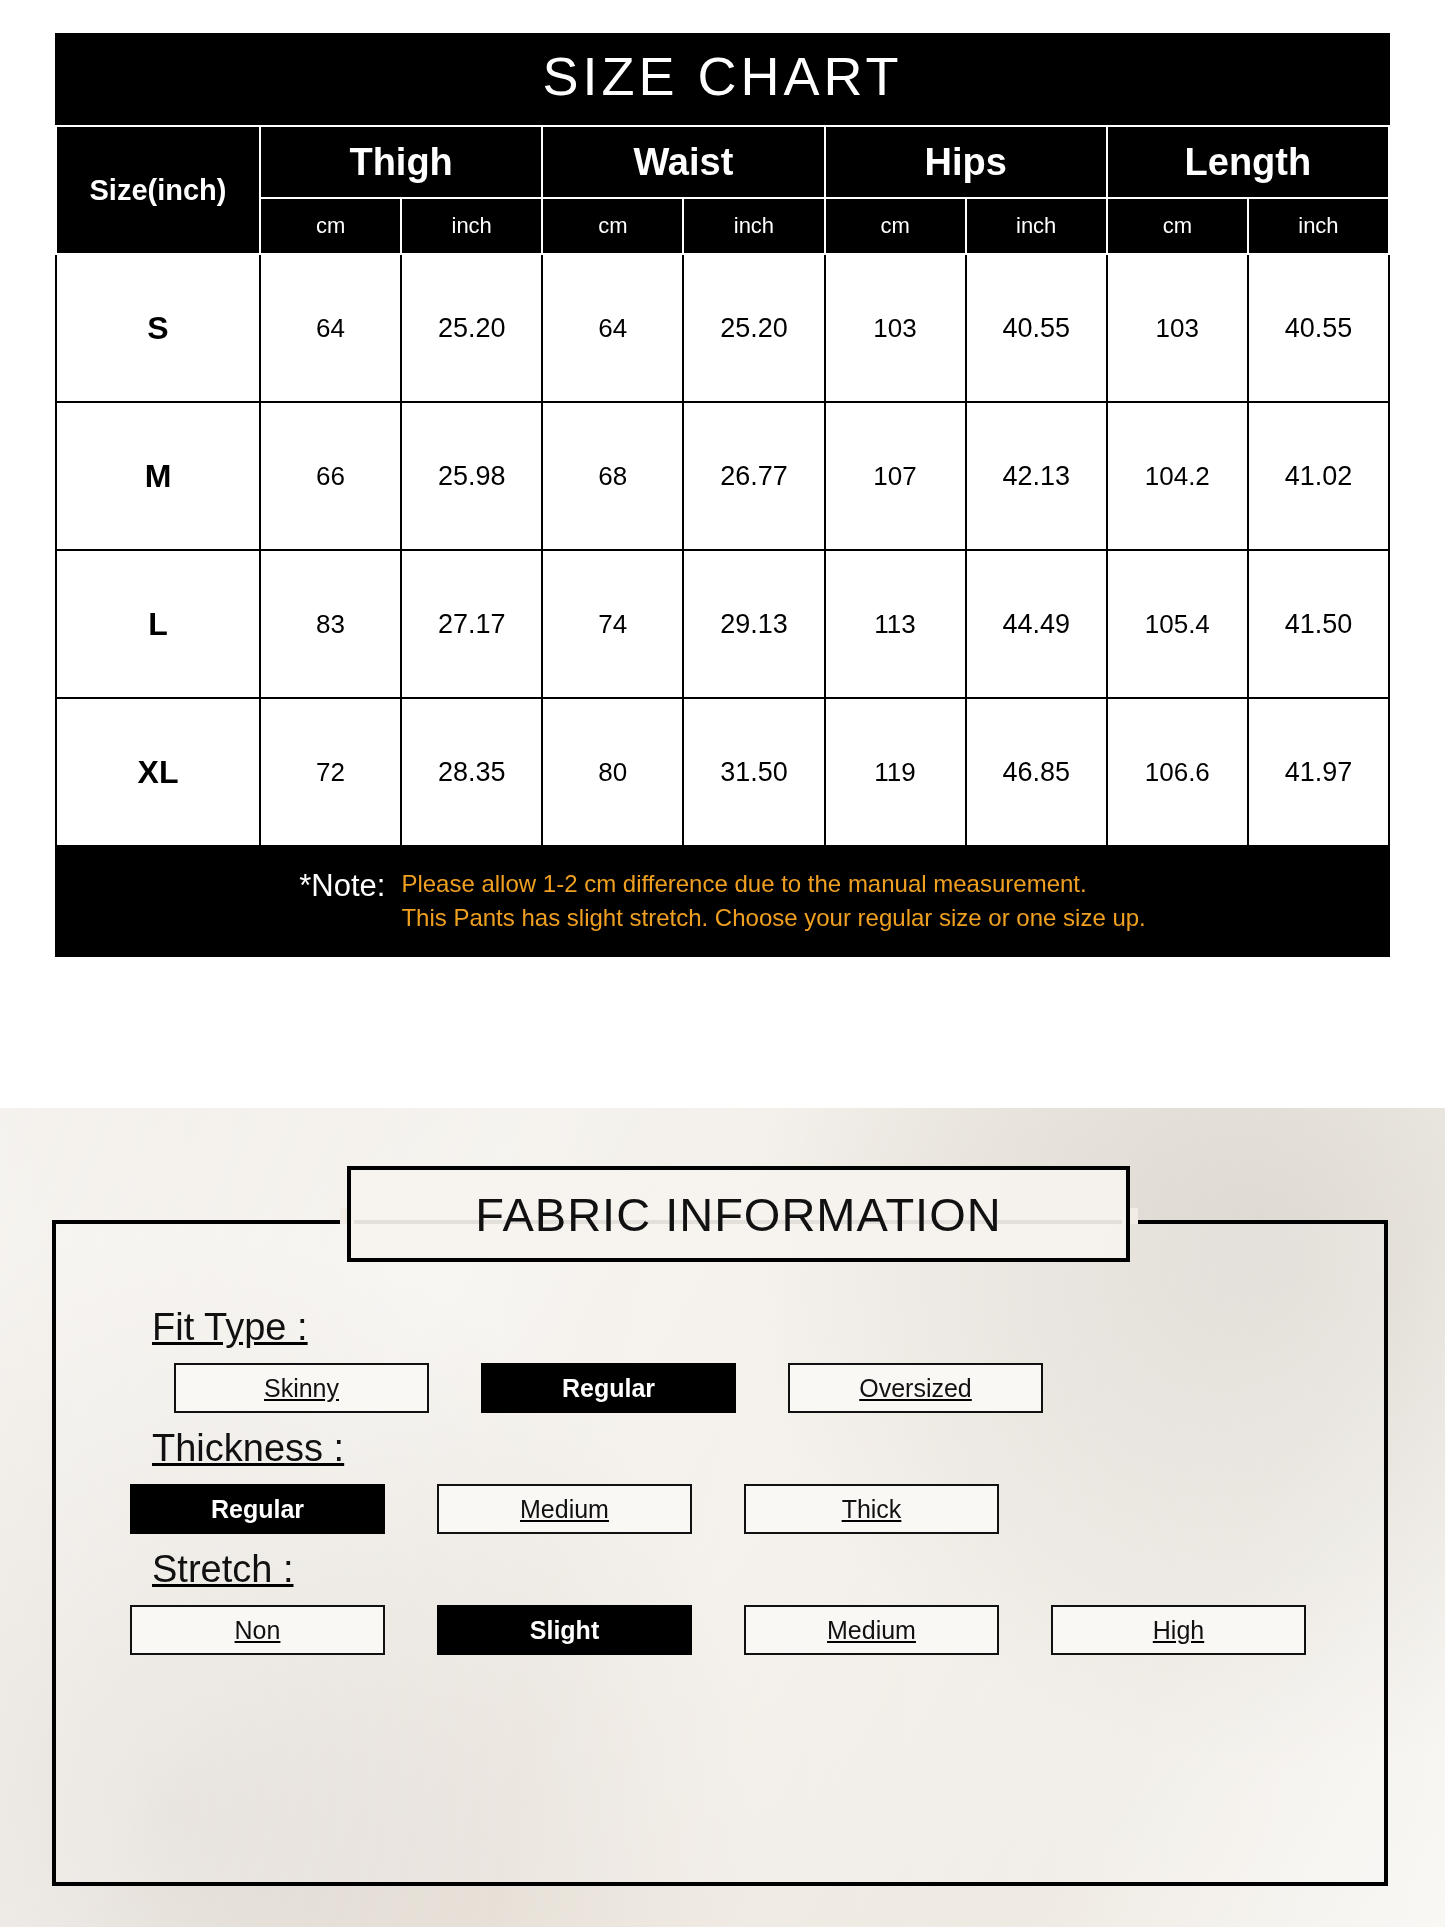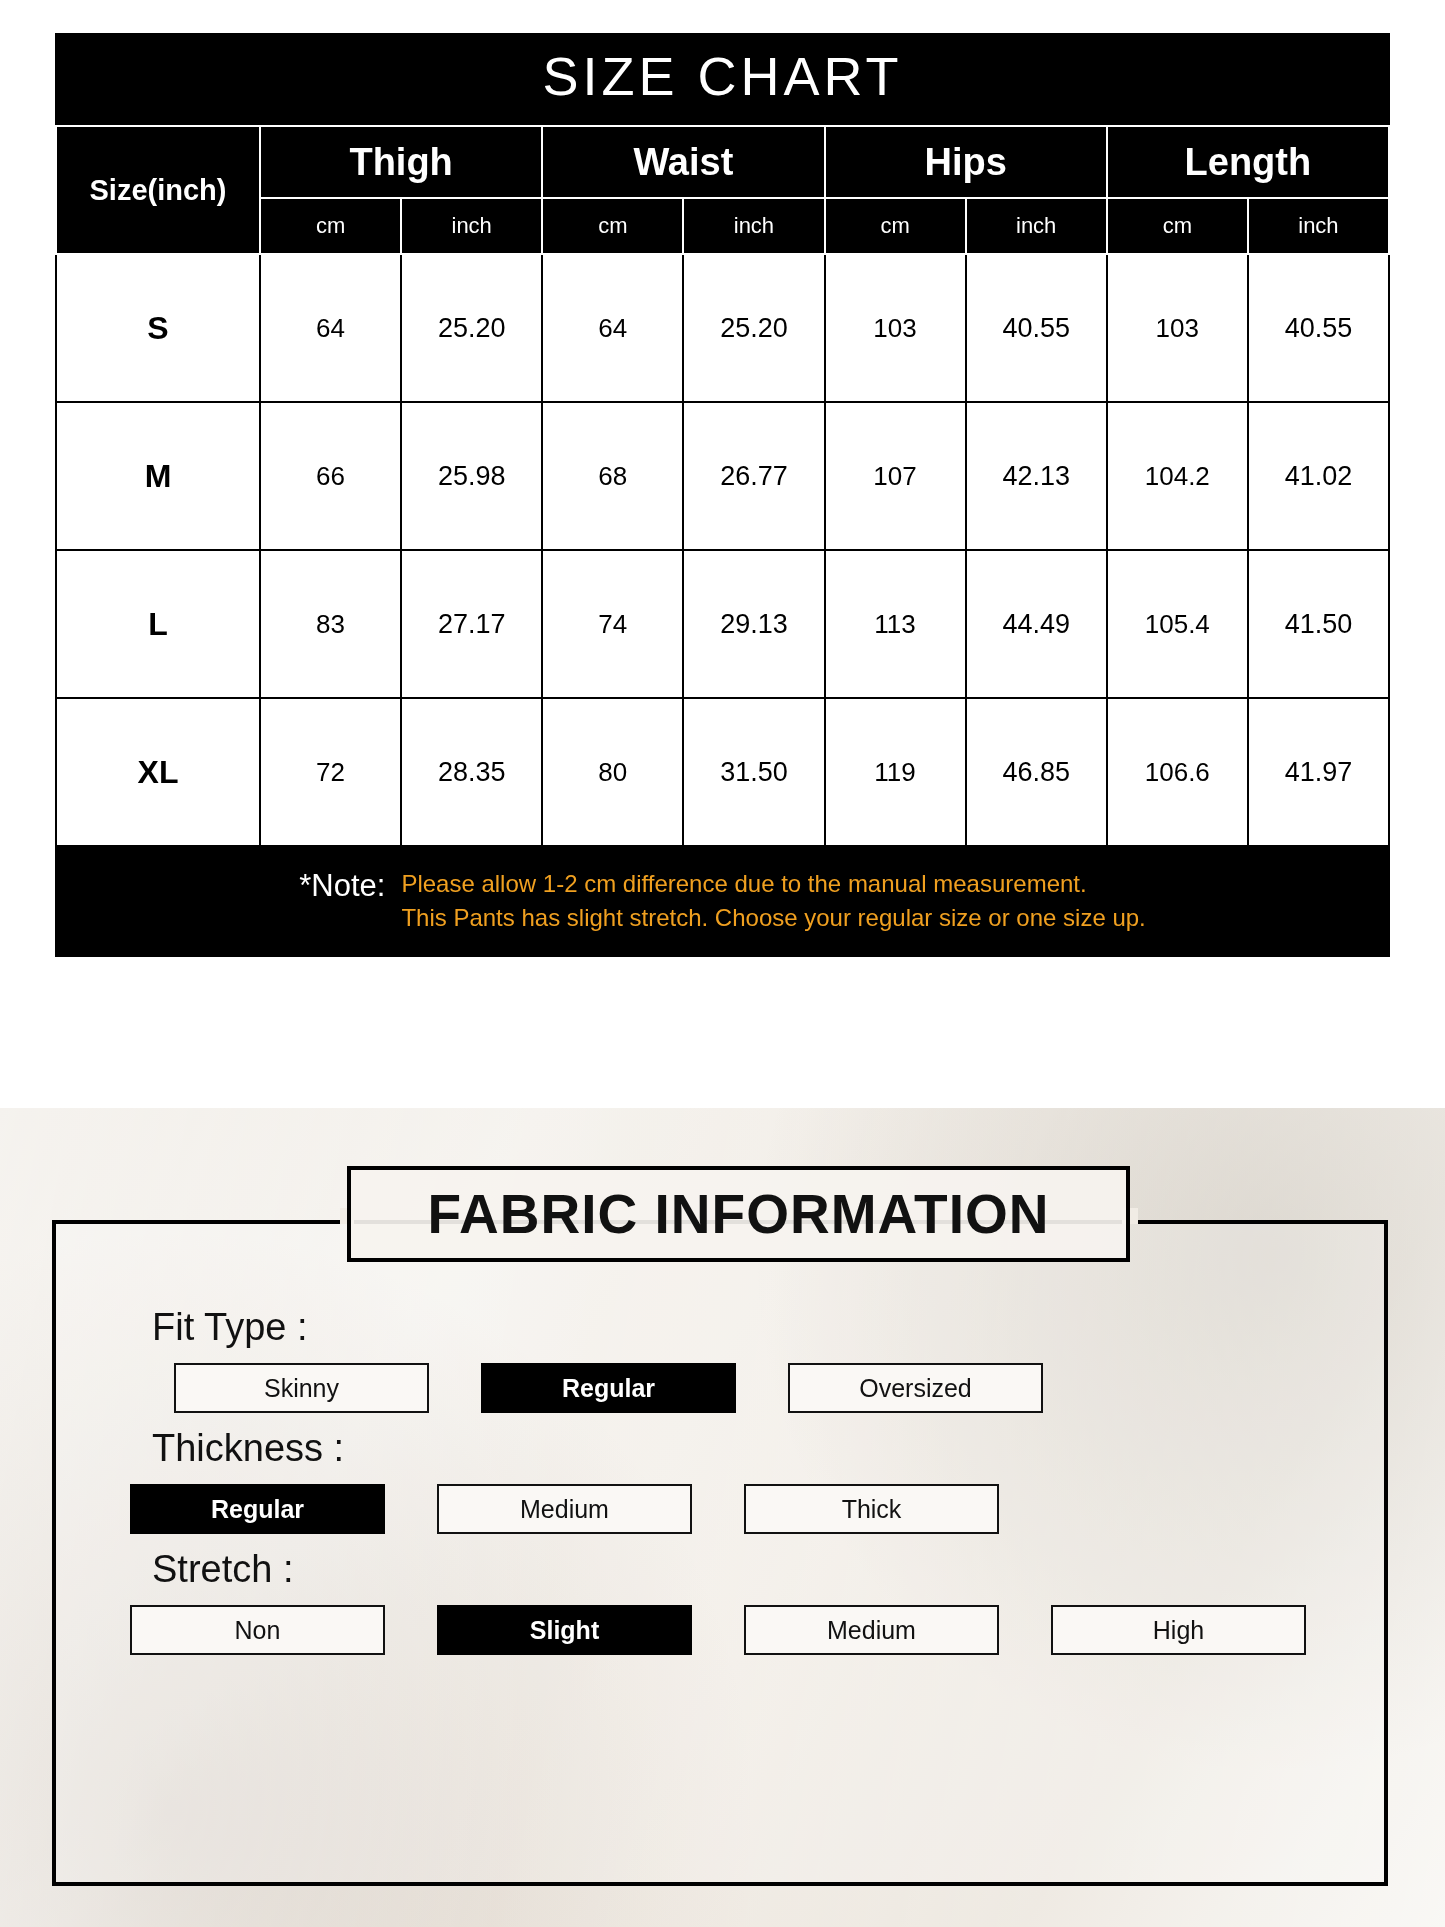--- a/index.html
+++ b/index.html
@@ -142,24 +142,23 @@
     height: 96px;
     border: 4px solid #000000;
     box-sizing: border-box;
     background: rgba(246,243,239,0.92);
     display: flex;
     align-items: center;
     justify-content: center;
     z-index: 3;
   }
   .fabric-title {
-    font-size: 55px;
+    font-size: 47px;
     color: #111111;
     letter-spacing: 1px;
-    font-weight: bold;
   }
   .title-mask-left, .title-mask-right {
     position: absolute;
     top: 100px;
     height: 16px;
     background: #f1ece5;
     z-index: 2;
   }
   .title-mask-left { left: 340px; width: 14px; }
   .title-mask-right { left: 1122px; width: 16px; }
@@ -169,20 +168,21 @@
     left: 52px;
     top: 112px;
     width: 1336px;
     height: 666px;
     box-sizing: border-box;
     padding: 86px 0 0 78px;
     z-index: 4;
   }
   .group {
     margin-bottom: 14px;
+    text-decoration: underline;
   }
   .group-label {
     font-size: 38px;
     color: #111111;
     margin: 0 0 14px 22px;
     font-weight: 400;
   }
   .options {
     display: flex;
     gap: 52px;

